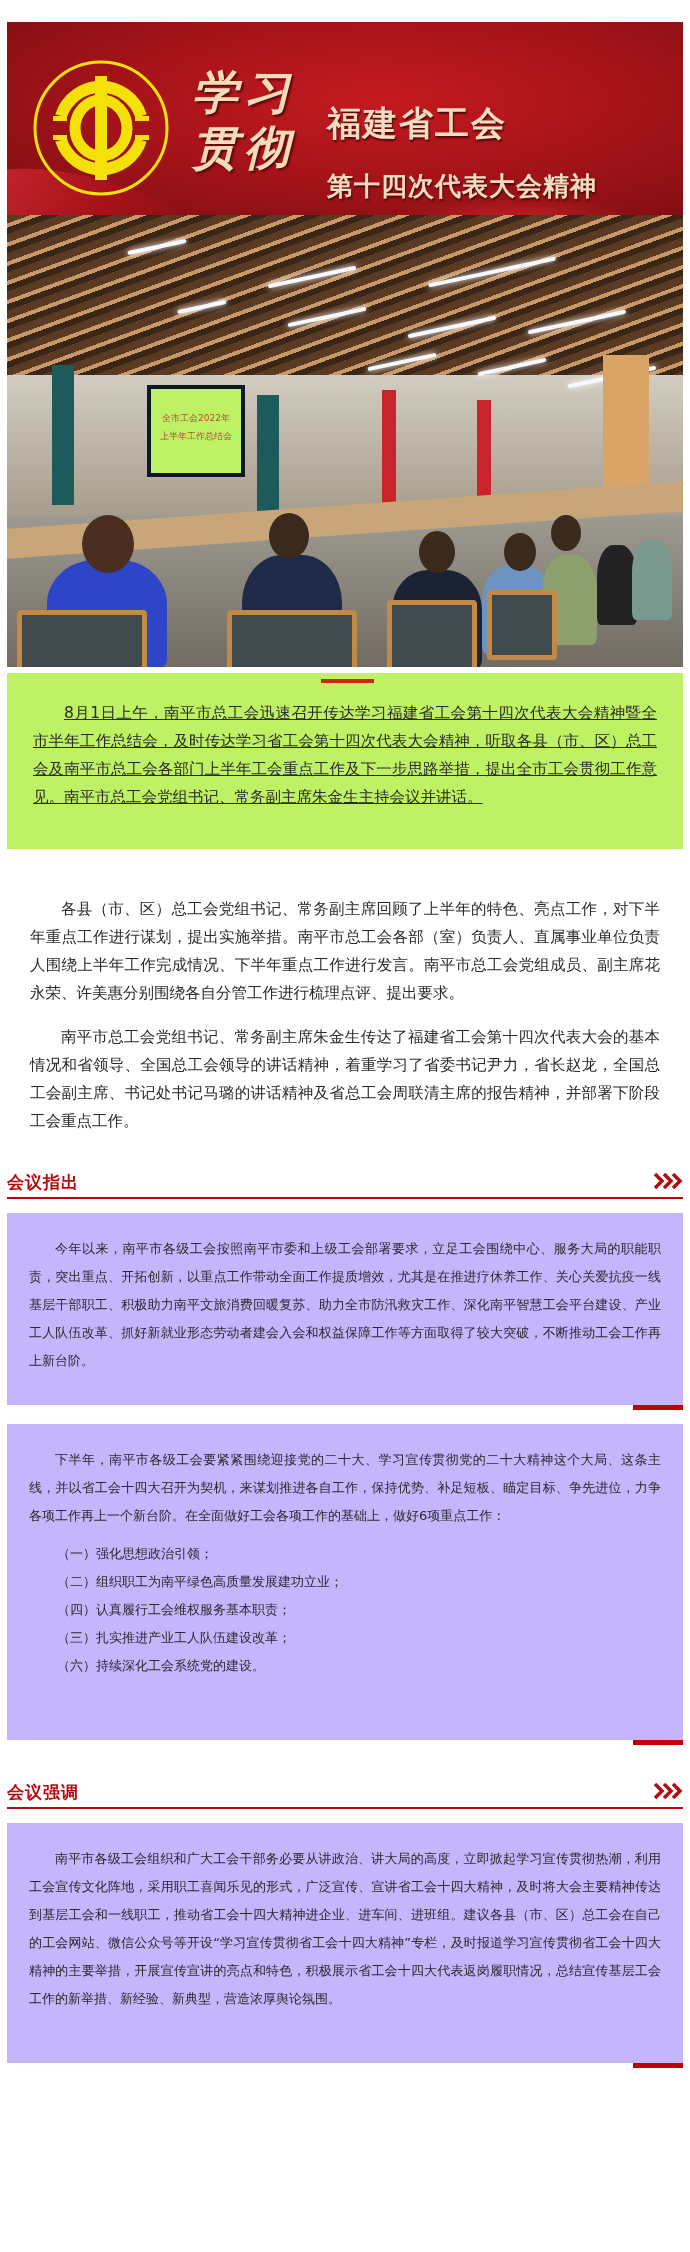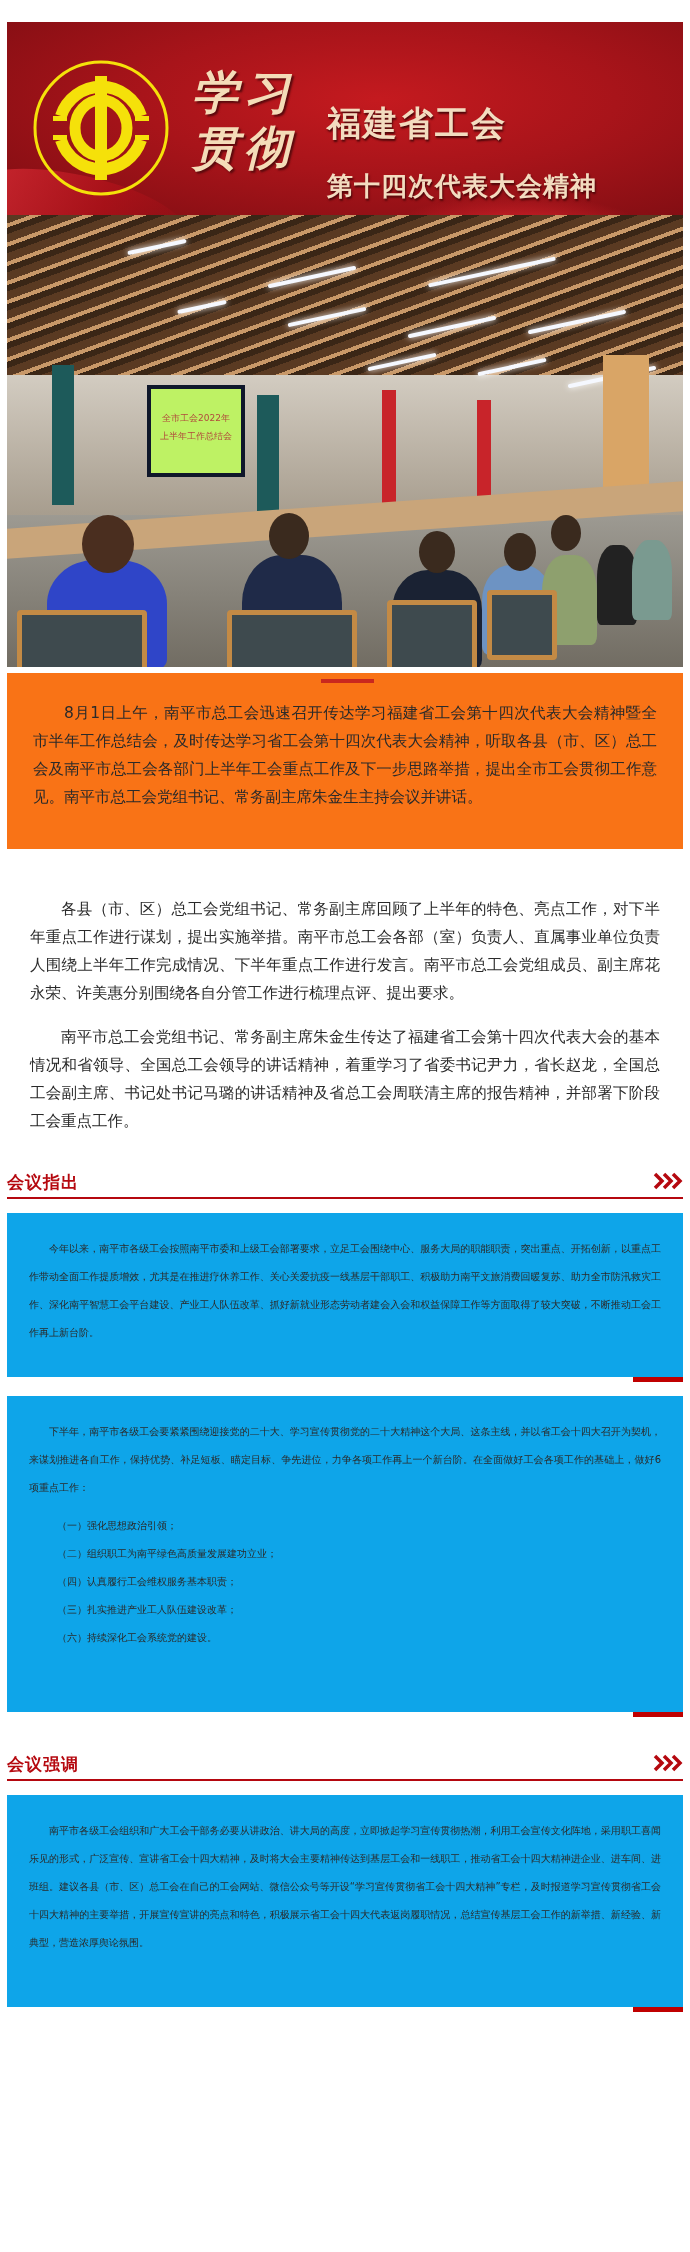--- a/index.html
+++ b/index.html
@@ -51,40 +51,40 @@
   .photo .table { position: absolute; left: 0; top: 290px; width: 100%; height: 30px; background: #c9a57a; transform: skewY(-4deg); }
   .photo .floor { position: absolute; left: 0; top: 300px; width: 100%; height: 160px; background: linear-gradient(#9d9a92, #6f6a60); }
   .photo .person { position: absolute; border-radius: 40% 40% 10% 10%; }
   .photo .head { position: absolute; border-radius: 50%; background: #3a2a1e; }
   .photo .chair { position: absolute; border: 5px solid #c38a45; background: #3e4a4e; border-radius: 4px; }
 
   
   .lead-wrap { position: relative; margin-top: 0; }
   .lead-bar { position: absolute; left: 314px; top: 6px; width: 53px; height: 4px; background: #c9281e; }
   .lead {
-    background: #f97316; margin-top: 6px; padding: 26px 26px 38px 26px;
-    font-size: 15.5px; line-height: 28px; color: #2a2a2a; text-align: justify;
+    background: #bef264; margin-top: 6px; padding: 26px 26px 38px 26px;
+    font-size: 15.5px; line-height: 28px; color: #2a2a2a; text-align: justify; text-decoration: underline;
   }
   .indent { text-indent: 2em; }
 
   .para { padding: 0 7px; font-size: 15.5px; line-height: 28px; color: #2a2a2a; text-align: justify; margin: 16px; }
   .para + .para { margin-top: 14px; }
   .paras { padding-top: 30px; }
 
   
   .sec-head {
     display: flex; justify-content: space-between; align-items: flex-end;
     border-bottom: 2px solid #b5080f; padding-bottom: 3px; margin-top: 35px;
   }
   .sec-title { font-size: 17px; font-weight: bold; color: #b5080f; letter-spacing: 1px; line-height: 24px; }
   .chev { width: 30px; height: 18px; margin-bottom: 4px; }
 
   .sec-box {
-    background: #0ea5e9; margin-top: 14px; padding: 22px 22px 30px 22px;
-    font-size: 10px; line-height: 28px; color: #2a2a2a; text-align: justify;
+    background: #c4b5fd; margin-top: 14px; padding: 22px 22px 30px 22px;
+    font-size: 13px; line-height: 28px; color: #2a2a2a; text-align: justify;
   }
   .sec-box.tall { padding-bottom: 60px; }
   .endbar { width: 50px; height: 5px; background: #c00000; margin-left: auto; margin-top: 0; }
 
   .list { margin: 10px 0 0 0; padding: 0 0 0 28px; list-style: none; }
   .list li { line-height: 28px; }
 </style>
 </head>
 <body>
 

